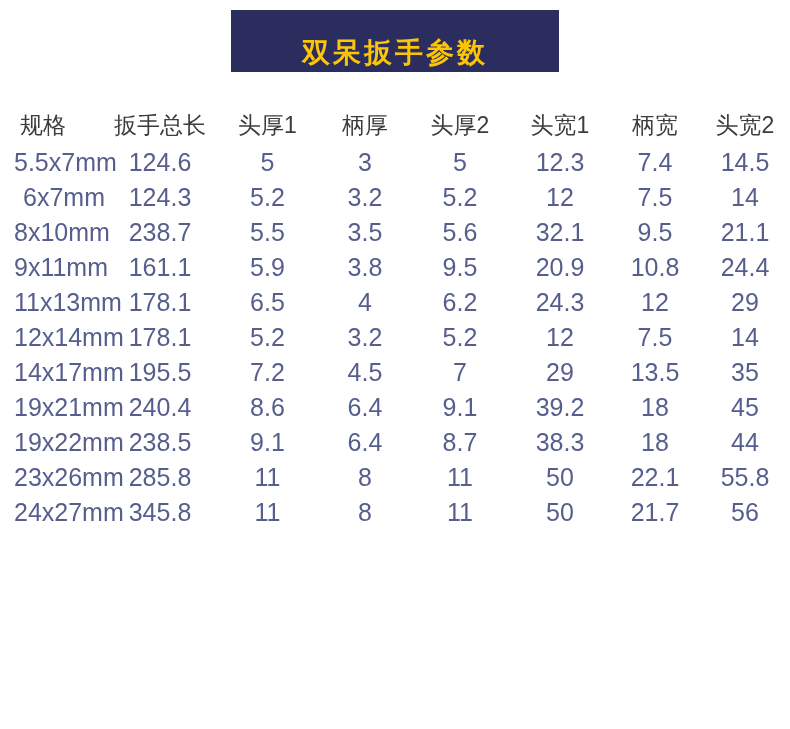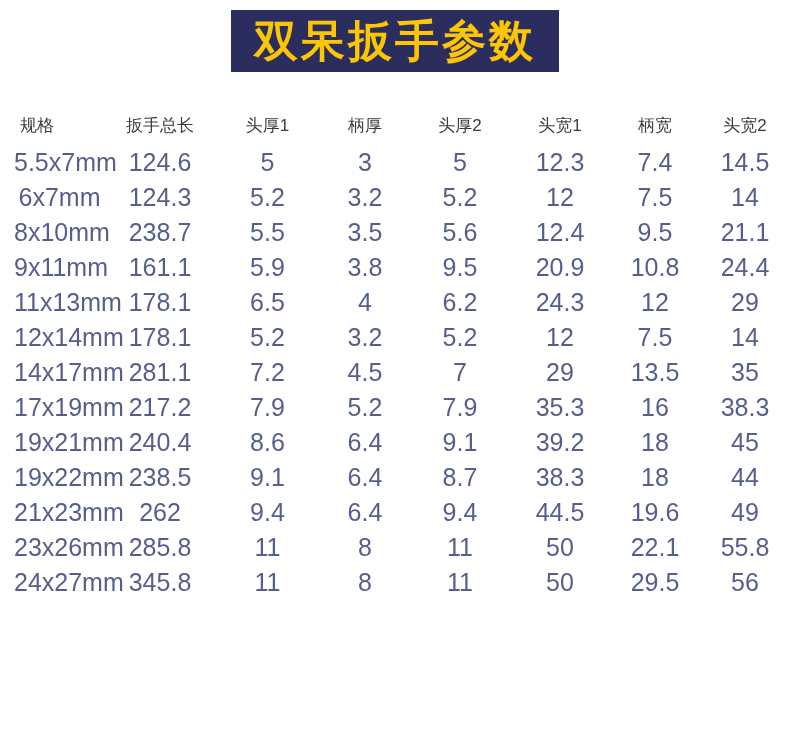--- a/index.html
+++ b/index.html
@@ -20,36 +20,36 @@
     overflow: hidden;
     font-family: "Liberation Sans", "DejaVu Sans", sans-serif;
   }
   .banner {
     width: 328px;
     height: 62px;
     margin: 10px auto 0 auto;
     background: var(--banner-bg);
     color: var(--banner-fg);
     display: flex;
-    align-items: center;
+    align-items: flex-end;
     justify-content: center;
-    font-size: 44px;
+    font-size: 28px;
     font-weight: bold;
     letter-spacing: 3px;
     white-space: nowrap;
   }
   table.spec-table {
     width: 790px;
     margin-top: 33px;
     border-collapse: collapse;
     table-layout: fixed;
   }
   table.spec-table th {
     color: var(--header-text);
-    font-size: 17px;
+    font-size: 23px;
     font-weight: normal;
     text-align: center;
     height: 40px;
     padding: 0;
     vertical-align: middle;
     white-space: nowrap;
   }
   table.spec-table th:first-child {
     text-align: left;
     padding-left: 20px;
@@ -59,21 +59,21 @@
     font-size: 25px;
     font-weight: 300;
     text-align: center;
     height: 35px;
     padding: 0;
     vertical-align: middle;
     white-space: nowrap;
     font-stretch: condensed;
   }
   table.spec-table td:first-child {
-    text-align: center;
+    text-align: right;
     padding-left: 14px;
   }
 </style>
 </head>
 <body>
 
 <div class="banner">
   <span>双呆扳手参数</span>
 </div>
 
@@ -120,21 +120,21 @@
         <td>12</td>
         <td>7.5</td>
         <td>14</td>
       </tr>
       <tr>
         <td>8x10mm</td>
         <td>238.7</td>
         <td>5.5</td>
         <td>3.5</td>
         <td>5.6</td>
-        <td>12.4</td>
+        <td>32.1</td>
         <td>9.5</td>
         <td>21.1</td>
       </tr>
       <tr>
         <td>9x11mm</td>
         <td>161.1</td>
         <td>5.9</td>
         <td>3.8</td>
         <td>9.5</td>
         <td>20.9</td>
@@ -156,37 +156,27 @@
         <td>178.1</td>
         <td>5.2</td>
         <td>3.2</td>
         <td>5.2</td>
         <td>12</td>
         <td>7.5</td>
         <td>14</td>
       </tr>
       <tr>
         <td>14x17mm</td>
-        <td>281.1</td>
+        <td>195.5</td>
         <td>7.2</td>
         <td>4.5</td>
         <td>7</td>
         <td>29</td>
         <td>13.5</td>
         <td>35</td>
-      </tr>
-      <tr>
-        <td>17x19mm</td>
-        <td>217.2</td>
-        <td>7.9</td>
-        <td>5.2</td>
-        <td>7.9</td>
-        <td>35.3</td>
-        <td>16</td>
-        <td>38.3</td>
       </tr>
       <tr>
         <td>19x21mm</td>
         <td>240.4</td>
         <td>8.6</td>
         <td>6.4</td>
         <td>9.1</td>
         <td>39.2</td>
         <td>18</td>
         <td>45</td>
@@ -195,43 +185,33 @@
         <td>19x22mm</td>
         <td>238.5</td>
         <td>9.1</td>
         <td>6.4</td>
         <td>8.7</td>
         <td>38.3</td>
         <td>18</td>
         <td>44</td>
       </tr>
       <tr>
-        <td>21x23mm</td>
-        <td>262</td>
-        <td>9.4</td>
-        <td>6.4</td>
-        <td>9.4</td>
-        <td>44.5</td>
-        <td>19.6</td>
-        <td>49</td>
-      </tr>
-      <tr>
         <td>23x26mm</td>
         <td>285.8</td>
         <td>11</td>
         <td>8</td>
         <td>11</td>
         <td>50</td>
         <td>22.1</td>
         <td>55.8</td>
       </tr>
       <tr>
         <td>24x27mm</td>
         <td>345.8</td>
         <td>11</td>
         <td>8</td>
         <td>11</td>
         <td>50</td>
-        <td>29.5</td>
+        <td>21.7</td>
         <td>56</td>
       </tr>
     </tbody>
 </table>
 
 </body></html>

